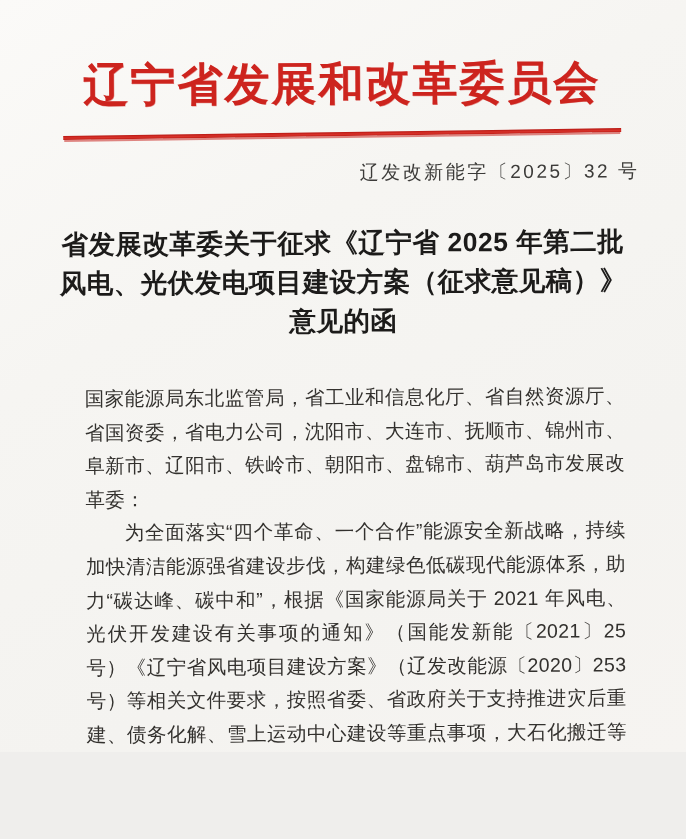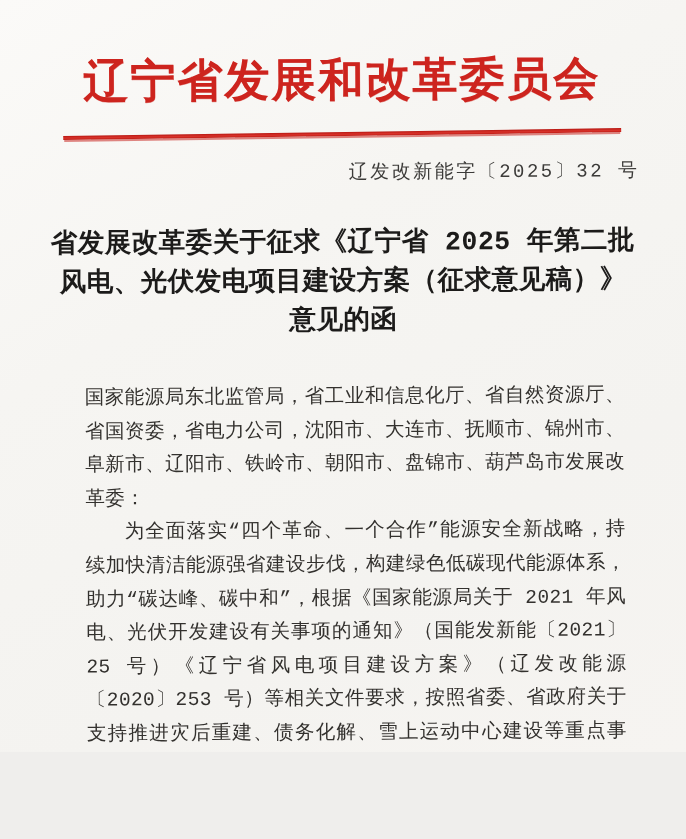--- a/index.html
+++ b/index.html
@@ -7,21 +7,21 @@
     padding: 0;
     background: #efeeec;
   }
   .page {
     position: relative;
     width: 686px;
     height: 752px;
     margin: 0 auto;
     overflow: hidden;
     background: linear-gradient(150deg, #fbfaf8 0%, #f6f5f2 35%, #f4f3f0 70%, #f6f4f1 100%);
-    font-family: Liberation Mono, monospace;
+    font-family: Liberation Sans, sans-serif;
   }
   .content {
     transform: rotate(-0.35deg);
     transform-origin: 50% 30%;
   }
   .letterhead {
     padding-top: 57px;
     text-align: center;
     font-size: 45px;
     line-height: 54px;

